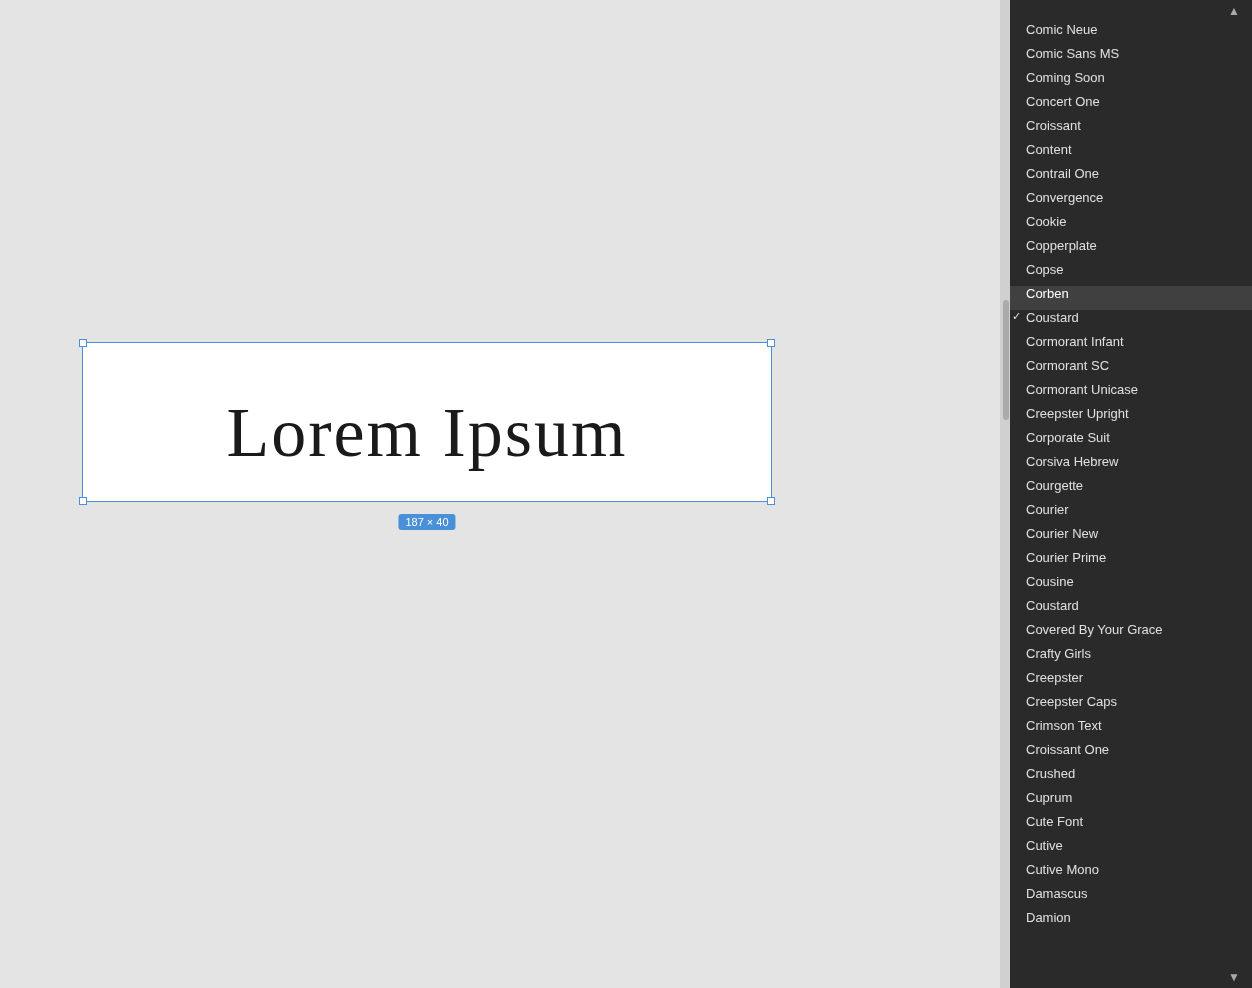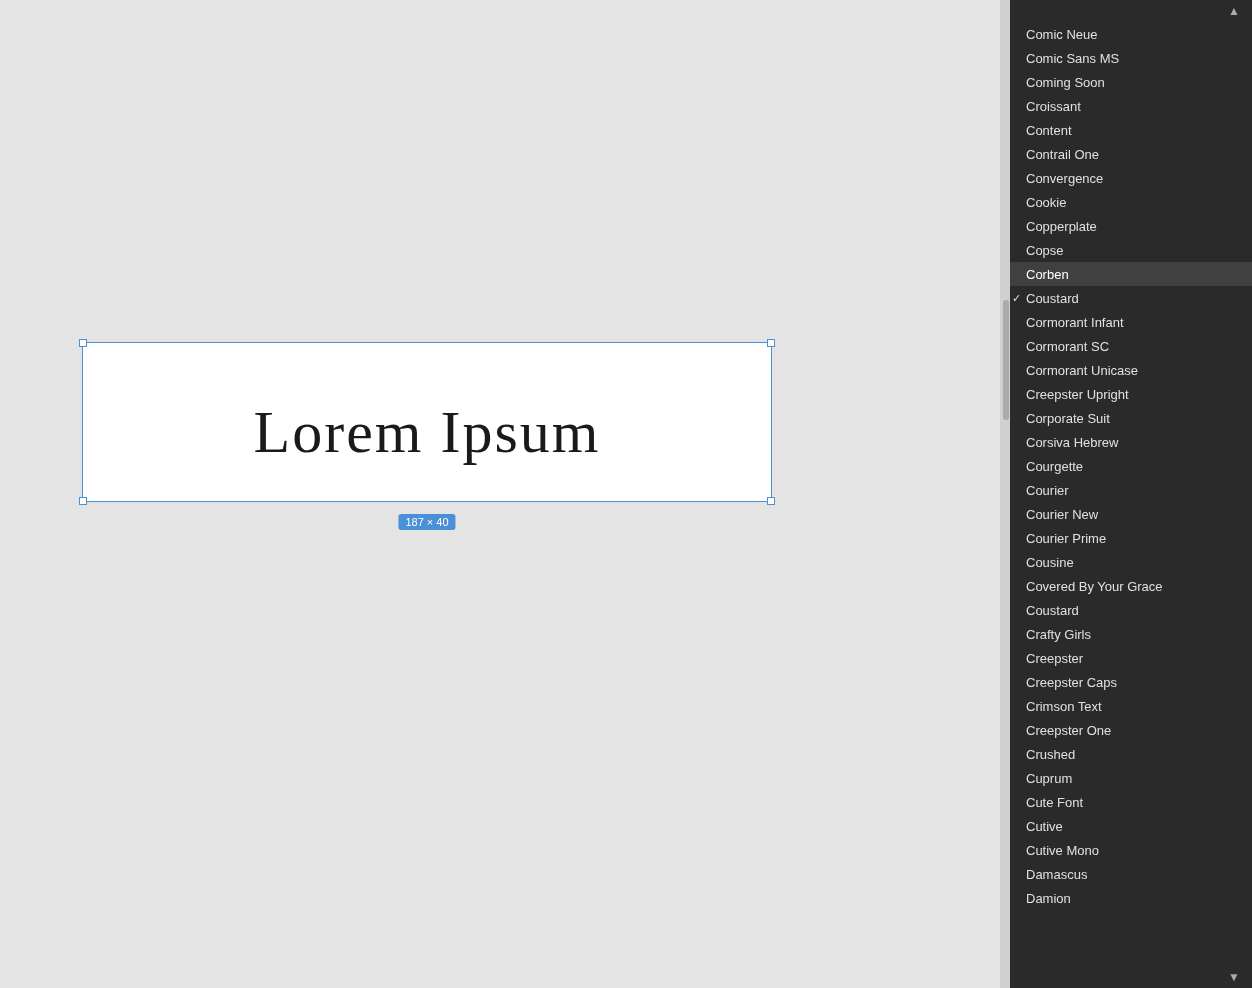--- a/index.html
+++ b/index.html
@@ -37,21 +37,21 @@
       width: 690px;
       height: 160px;
       border: 1.5px solid #4a90d9;
       background: white;
       display: flex;
       align-items: center;
       justify-content: center;
     }
 
     .canvas-element-text {
-      font-size: 60px;
+      font-size: 70px;
       font-family: 'Georgia', serif;
       color: #1a1a1a;
       font-weight: 300;
       letter-spacing: 2px;
       margin-top: 21px;
     }
 
     
     .handle {
       position: absolute;
@@ -128,21 +128,20 @@
     }
 
     
     .font-list {
       flex: 1;
       overflow: hidden;
     }
 
     .font-item {
       display: flex;
-      align-items: center;
       padding: 0 16px;
       height: 24px;
       color: #e0e0e0;
       font-size: 13px;
       cursor: pointer;
       position: relative;
       white-space: nowrap;
     }
 
     .font-item.selected {
@@ -203,20 +202,23 @@
   <div class="font-item">
         <span>Comic Neue</span>
       </div>
       <div class="font-item">
         <span>Comic Sans MS</span>
       </div>
       <div class="font-item">
         <span>Coming Soon</span>
       </div>
       <div class="font-item">
+        <span>Concert One</span>
+      </div>
+      <div class="font-item">
         <span>Croissant</span>
       </div>
       <div class="font-item">
         <span>Content</span>
       </div>
       <div class="font-item">
         <span>Contrail One</span>
       </div>
       <div class="font-item">
         <span>Convergence</span>
@@ -264,39 +266,39 @@
       <div class="font-item">
         <span>Courier New</span>
       </div>
       <div class="font-item">
         <span>Courier Prime</span>
       </div>
       <div class="font-item">
         <span>Cousine</span>
       </div>
       <div class="font-item">
+        <span>Coustard</span>
+      </div>
+      <div class="font-item">
         <span>Covered By Your Grace</span>
       </div>
       <div class="font-item">
-        <span>Coustard</span>
-      </div>
-      <div class="font-item">
         <span>Crafty Girls</span>
       </div>
       <div class="font-item">
         <span>Creepster</span>
       </div>
       <div class="font-item">
         <span>Creepster Caps</span>
       </div>
       <div class="font-item">
         <span>Crimson Text</span>
       </div>
       <div class="font-item">
-        <span>Creepster One</span>
+        <span>Croissant One</span>
       </div>
       <div class="font-item">
         <span>Crushed</span>
       </div>
       <div class="font-item">
         <span>Cuprum</span>
       </div>
       <div class="font-item">
         <span>Cute Font</span>
       </div>

